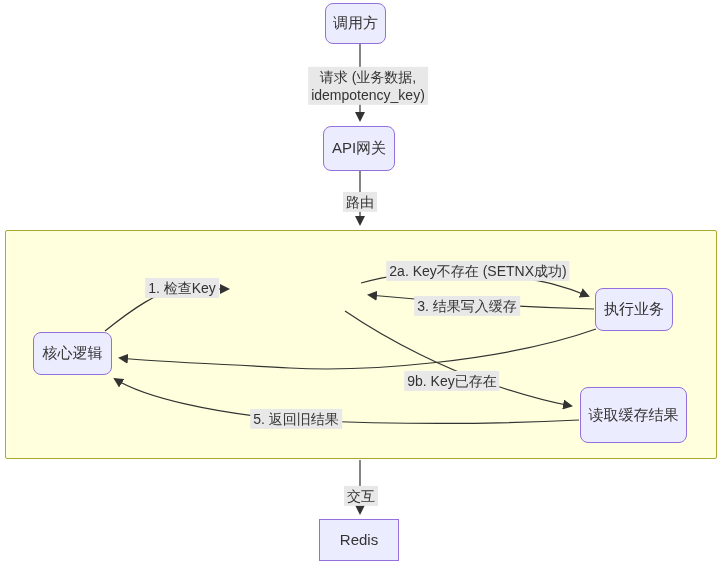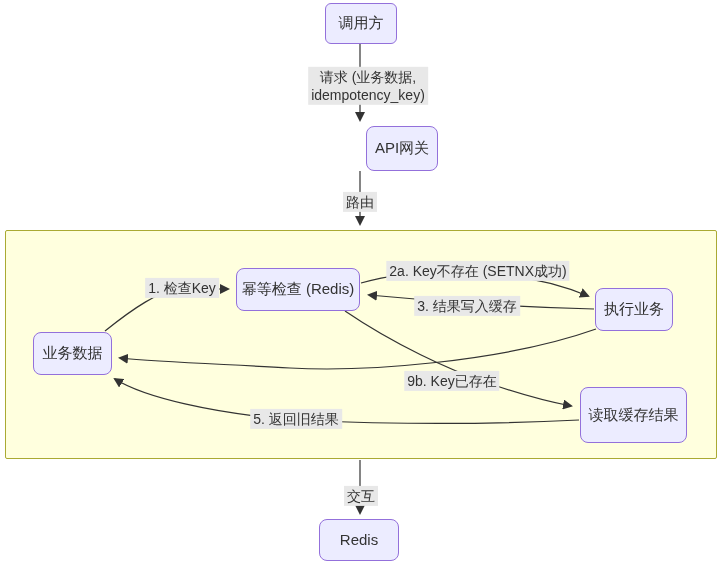--- a/index.html
+++ b/index.html
@@ -22,21 +22,21 @@
   }
   .cluster-label{
     position:absolute;left:5px;top:233px;width:712px;text-align:center;
     font-size:15px;color:var(--text);
   }
   .node{
     position:absolute;display:flex;align-items:center;justify-content:center;
     background:var(--node-fill);border:1.3px solid var(--node-border);border-radius:8px;
     font-size:15px;color:var(--text);text-align:center;line-height:1.1;padding:2px 4px;
   }
-  .node.square{border-radius:8px;border-width:1px;}
+  .node.square{border-radius:0;border-width:1px;}
   .edge-label{
     position:absolute;transform:translate(-50%,-50%);
     background:var(--edge-label-bg);padding:1px 3px;
     font-size:14px;color:var(--text);white-space:pre-line;text-align:center;line-height:1.3;
   }
 </style>
 </head>
 <body>
 
 <div class="canvas">
@@ -53,24 +53,23 @@
     <path class="edge" d="M360,171 L360,224" marker-end="url(#arrow)"></path>
     <path class="edge" d="M360,460 L360,513" marker-end="url(#arrow)"></path>
     <path class="edge" d="M105,331 C135,307 158,292 178,289 L228,289" marker-end="url(#arrow)"></path>
     <path class="edge" d="M361,283 C420,266 520,267 588,296" marker-end="url(#arrow)"></path>
     <path class="edge" d="M594,309 C520,307 430,301 369,295" marker-end="url(#arrow)"></path>
     <path class="edge" d="M596,329 C500,363 360,372 290,368 C220,364 160,362 120,358" marker-end="url(#arrow)"></path>
     <path class="edge" d="M345,311 C395,345 450,370 485,382 C525,396 550,402 571,406" marker-end="url(#arrow)"></path>
     <path class="edge" d="M579,420 C460,426 340,423 285,419 C215,413 145,398 115,379" marker-end="url(#arrow)"></path>
   </svg>
 
-  <div class="node" style="left:325px;top:3px;width:72px;height:41px;border-radius:6px;">调用方</div>
-  <div class="node" style="left:323px;top:126px;width:72px;height:45px;margin-left:43px;">API网关</div>
-  <div class="node" style="left:236px;top:268px;width:124px;height:43px;">幂等检查 (Redis)</div>
-  <div class="node" style="left:33px;top:332px;width:79px;height:43px;">业务数据</div>
+  <div class="node" style="left:325px;top:3px;width:61px;height:41px;">调用方</div>
+  <div class="node" style="left:323px;top:126px;width:72px;height:45px;">API网关</div>
+  <div class="node" style="left:33px;top:332px;width:79px;height:43px;">核心逻辑</div>
   <div class="node" style="left:595px;top:288px;width:78px;height:43px;">执行业务</div>
   <div class="node" style="left:580px;top:387px;width:107px;height:56px;">读取缓存结果</div>
   <div class="node square" style="left:319px;top:519px;width:80px;height:42px;">Redis</div>
 
   <div class="edge-label" style="left:360px;top:86px;margin-left:8px;">请求 (业务数据,
 idempotency_key)</div>
   <div class="edge-label" style="left:360px;top:202px;">路由</div>
   <div class="edge-label" style="left:182px;top:288px;">1. 检查Key</div>
   <div class="edge-label" style="left:478px;top:271px;">2a. Key不存在 (SETNX成功)</div>
   <div class="edge-label" style="left:467px;top:306px;">3. 结果写入缓存</div>

